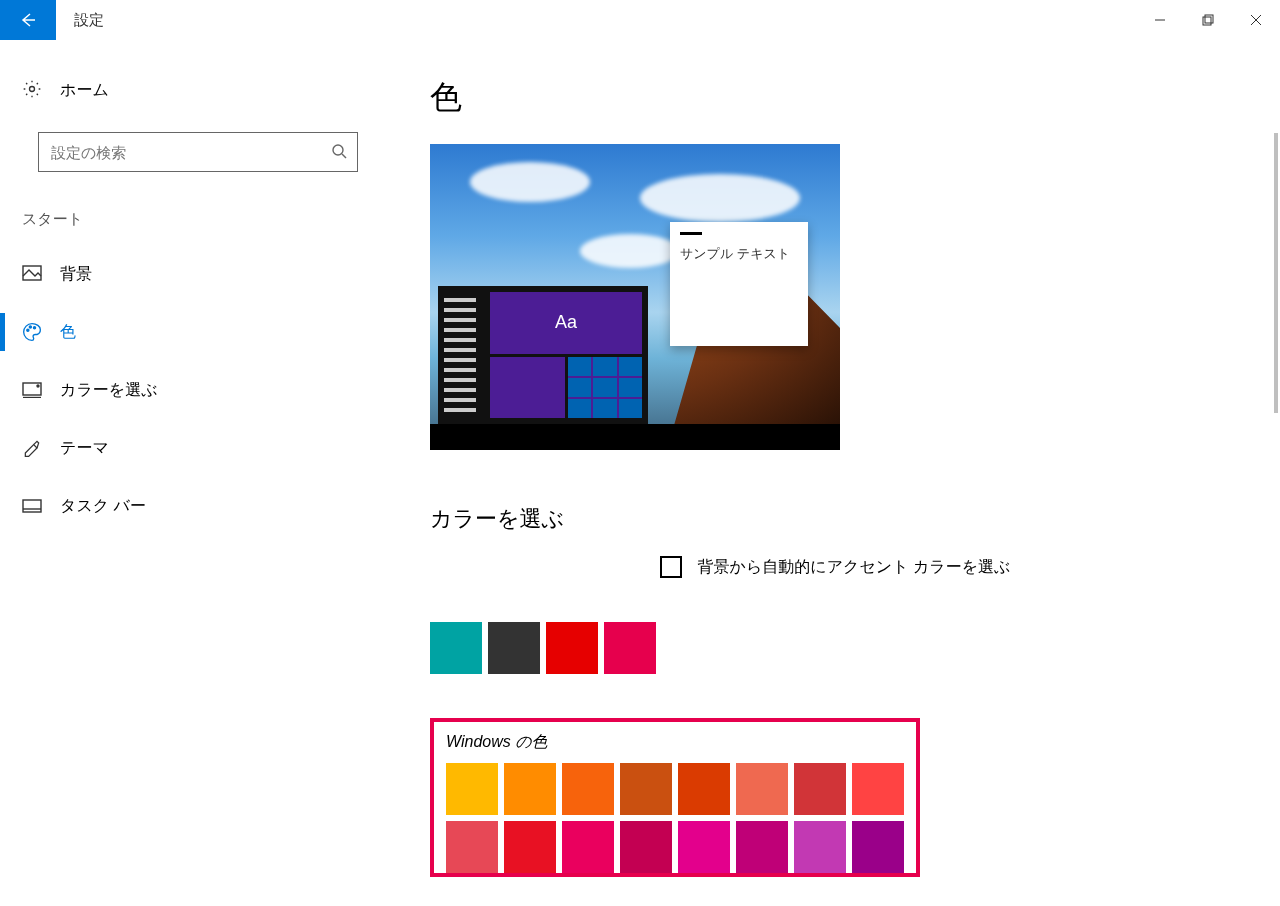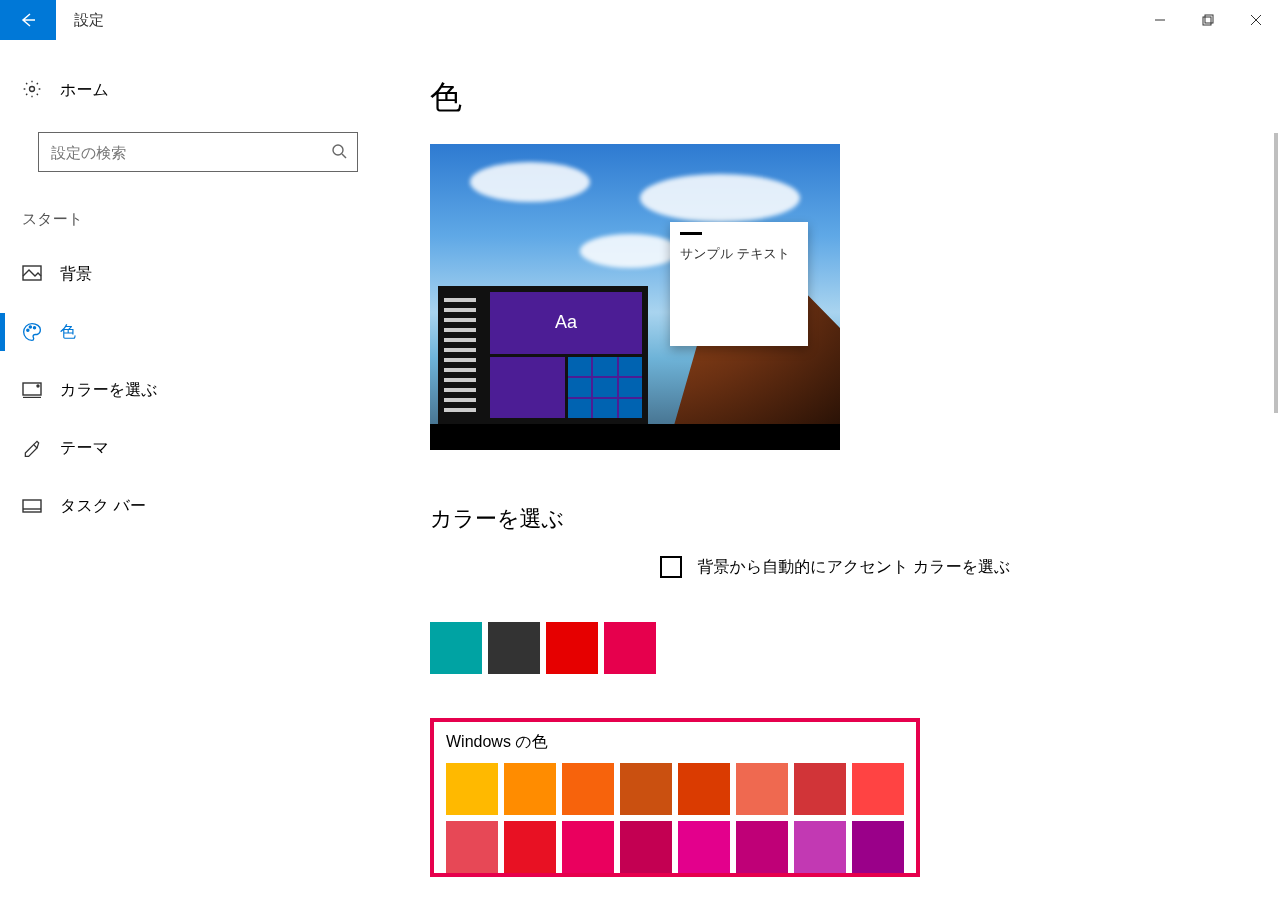--- a/index.html
+++ b/index.html
@@ -265,21 +265,21 @@
     .swatch {
       width: 52px;
       height: 52px;
       cursor: pointer;
     }
     .windows-colors-box {
       border: 4px solid #e6004d;
       padding: 10px 12px 0 12px;
       width: 490px;
     }
-    .windows-colors-box .label-small { margin-bottom: 10px; }
+    .windows-colors-box .label-small { margin-bottom: 10px; font-style: italic; }
     .color-grid {
       display: flex;
       flex-direction: column;
       gap: 6px;
     }
     .color-row {
       display: flex;
       gap: 6px;
     }
     .color-row .swatch {

